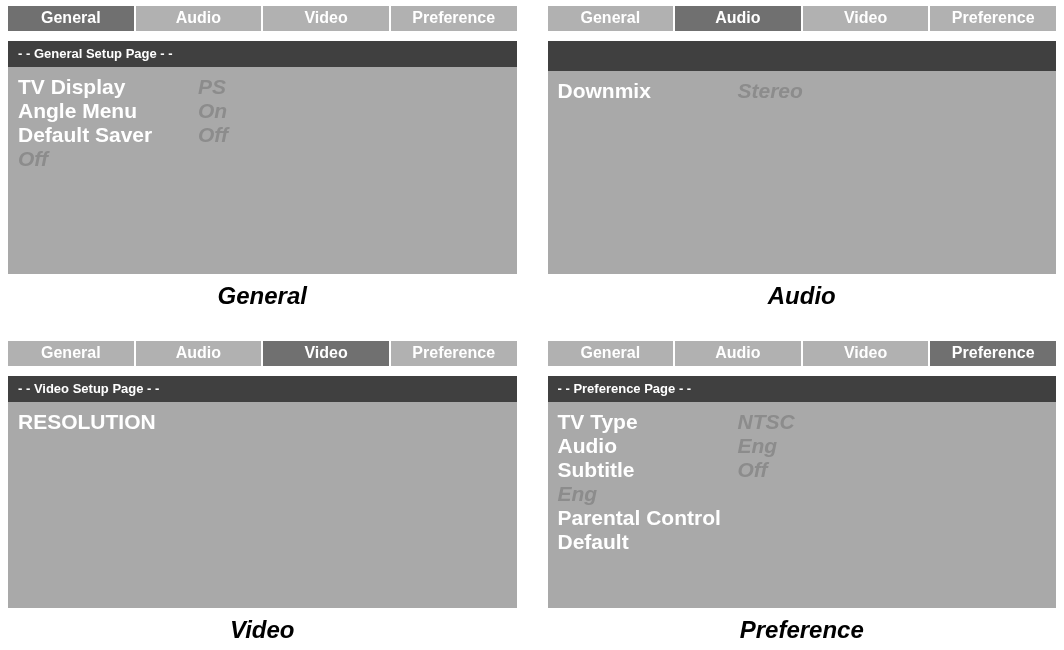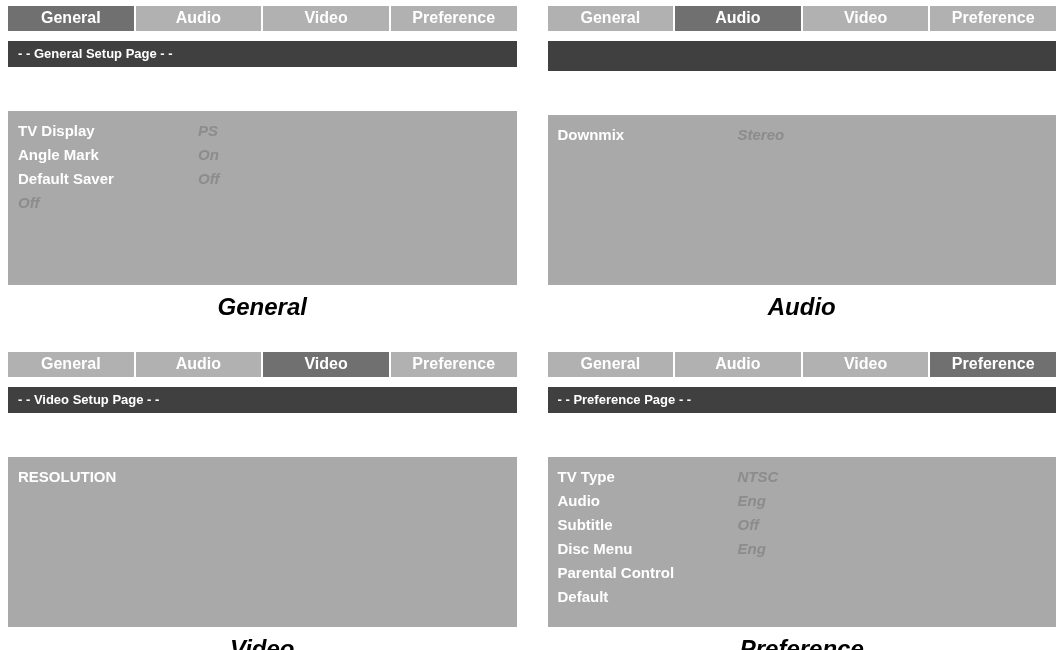--- a/index.html
+++ b/index.html
@@ -45,24 +45,23 @@
     background: #404040;
     color: #ffffff;
     font-weight: bold;
     font-size: 13px;
     padding: 5px 14px 6px 10px;
   }
   .body {
     flex: 1;
     background: #a9a9a9;
     padding: 8px 10px 10px 10px;
-    font-size: 15px;
+    font-size: 21px;
     font-weight: bold;
     min-height: 170px;
-    margin-top: 44px;
   }
   .row {
     display: flex;
     line-height: 24px;
   }
   .label {
     color: #ffffff;
     width: 180px;
     flex-shrink: 0;
   }
@@ -92,21 +91,21 @@
       <div class="tab">Preference</div>
     </div>
     <div class="spacer"></div>
     <div class="header">- -   General Setup Page   - -</div>
     <div class="body">
       <div class="row">
         <span class="label">TV Display</span>
         <span class="value">PS</span>
       </div>
       <div class="row">
-        <span class="label">Angle Mark</span>
+        <span class="label">Angle Menu</span>
         <span class="value">On</span>
       </div>
       <div class="row">
         <span class="label">Default Saver</span>
         <span class="value">Off</span>
       </div>
       <div class="row">
         <span class="value">Off</span>
       </div>
     </div>
@@ -165,21 +164,20 @@
       </div>
       <div class="row">
         <span class="label">Audio</span>
         <span class="value">Eng</span>
       </div>
       <div class="row">
         <span class="label">Subtitle</span>
         <span class="value">Off</span>
       </div>
       <div class="row">
-        <span class="label">Disc Menu</span>
         <span class="value">Eng</span>
       </div>
       <div class="row">
         <span class="label">Parental Control</span>
         <span class="value"></span>
       </div>
       <div class="row">
         <span class="label">Default</span>
         <span class="value"></span>
       </div>

